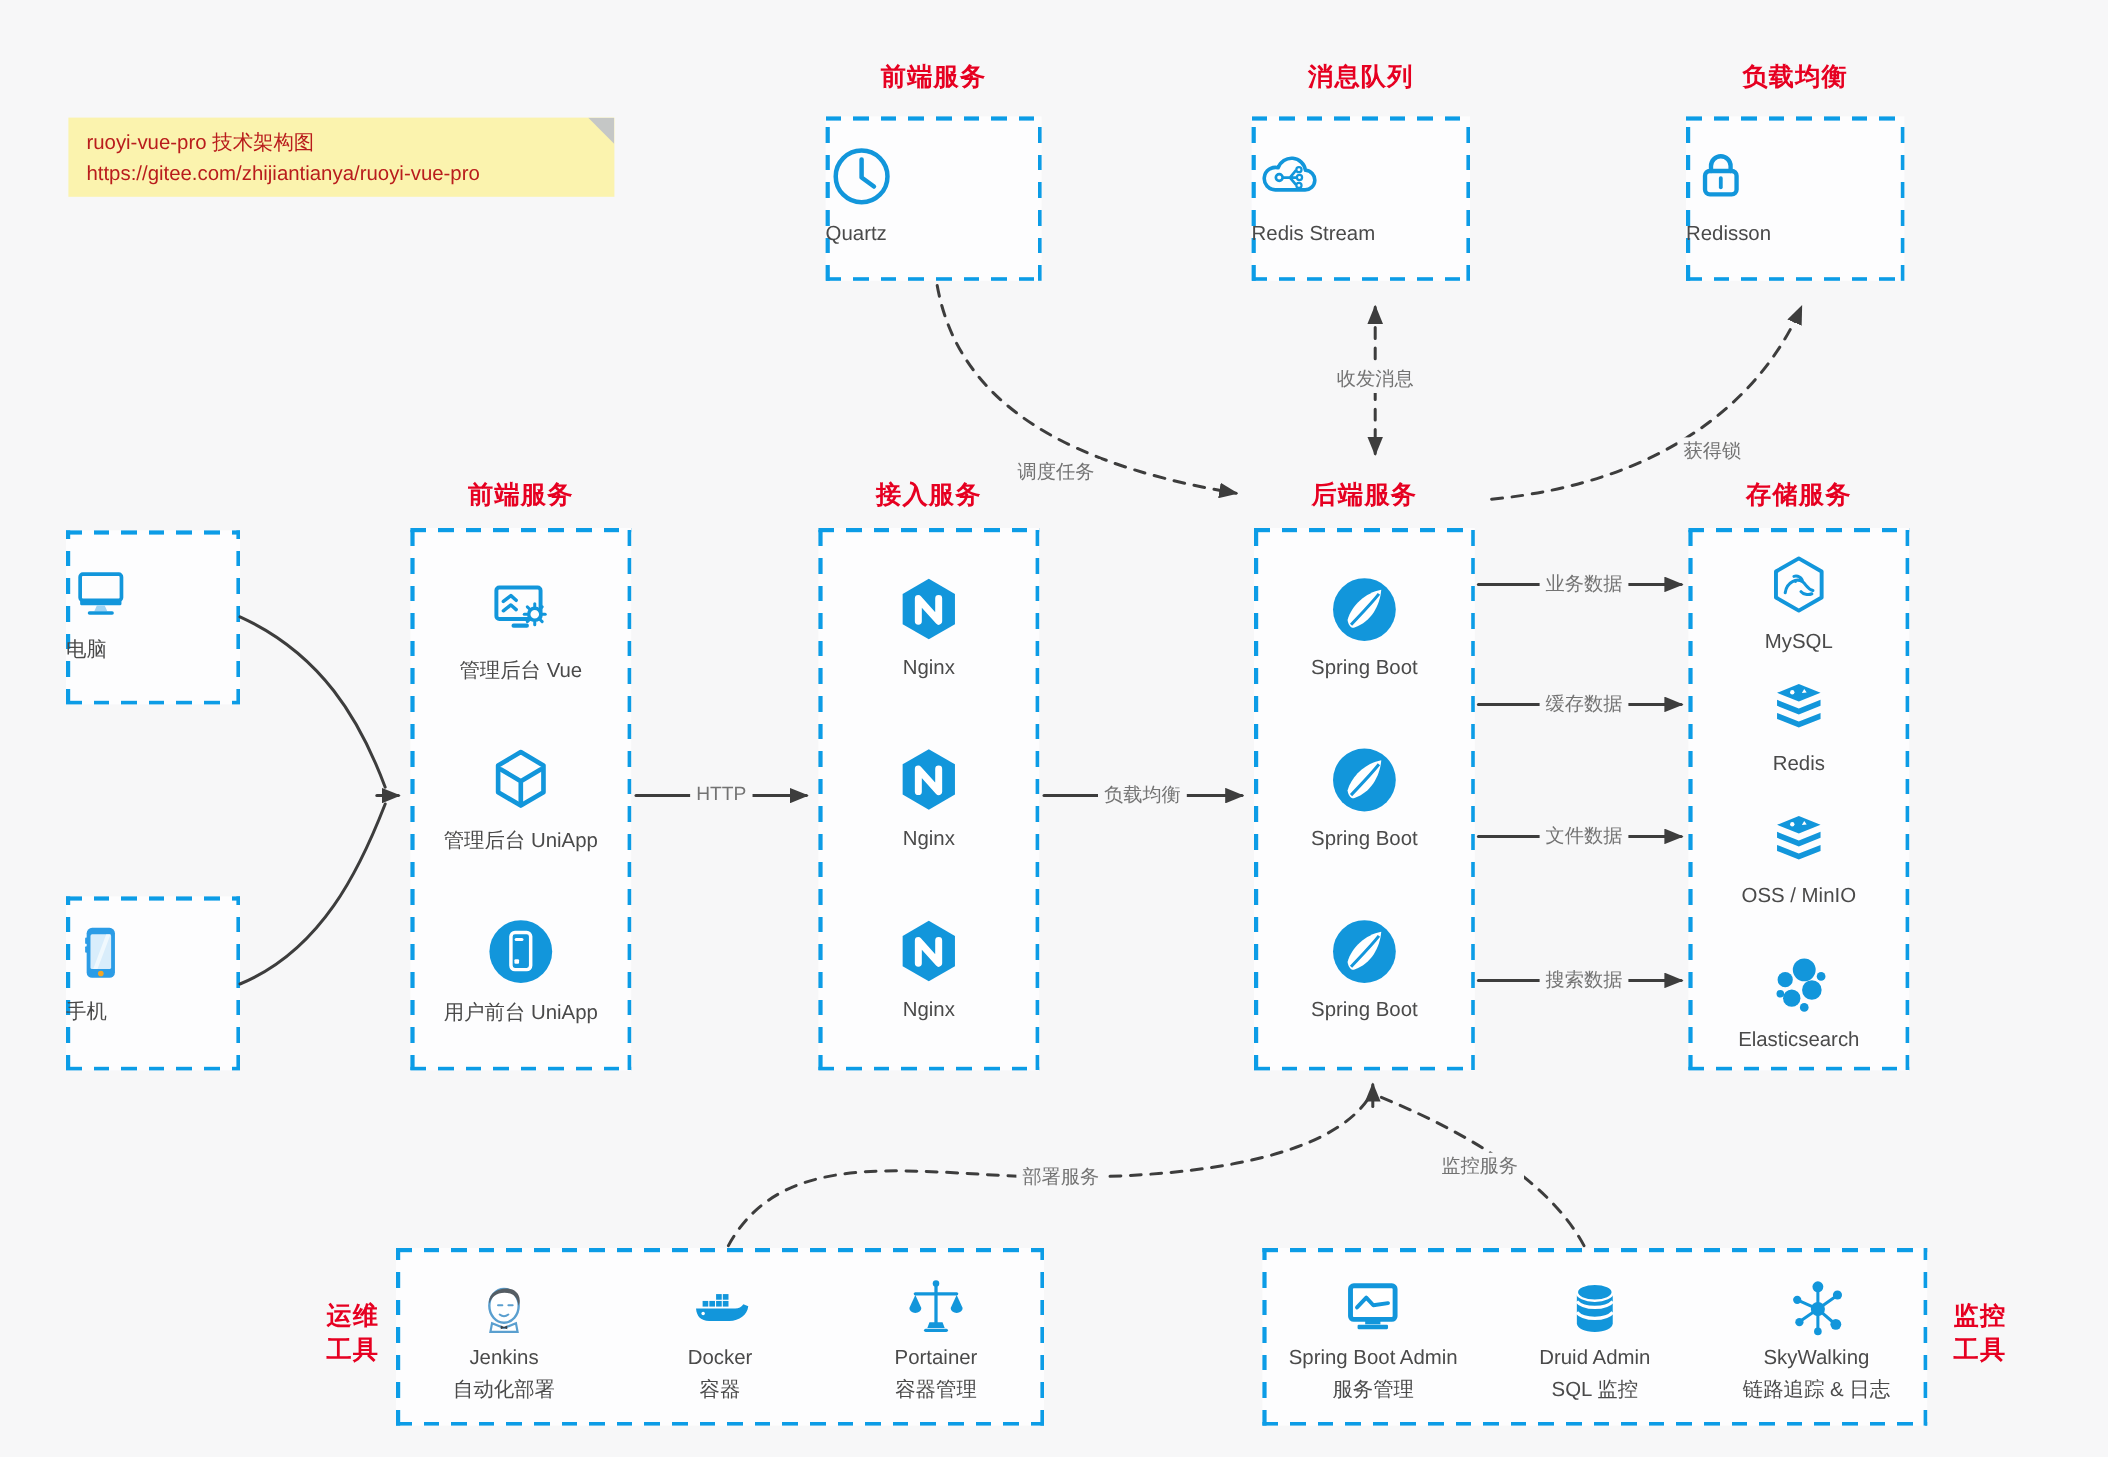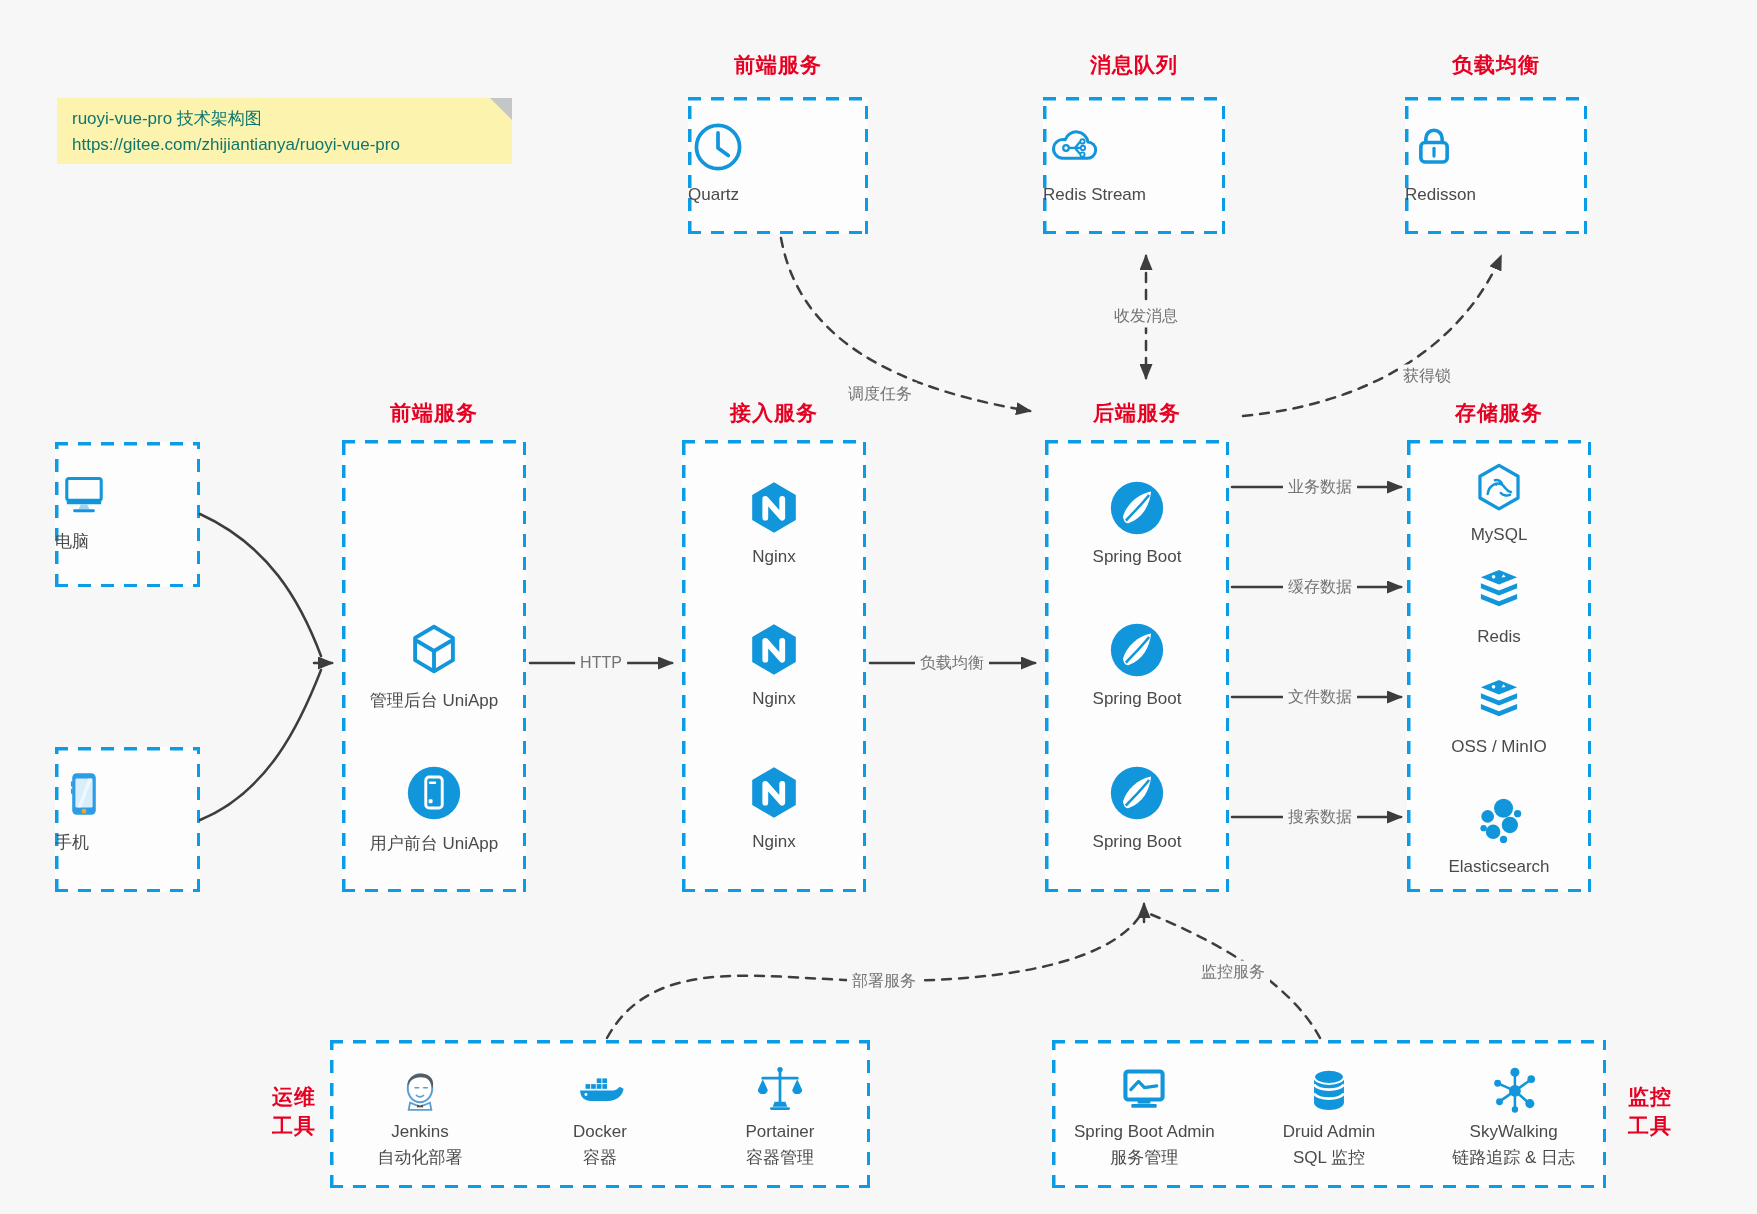--- a/index.html
+++ b/index.html
@@ -7,21 +7,21 @@
     --arrow-gray:#3d3d3d; --note-bg:#fbf3ae; --canvas-bg:#f7f7f8;
     --node-bg:#fdfdfe; --label-gray:#4a4a4a;
   }
   *{margin:0;padding:0;box-sizing:border-box;}
   html,body{background:var(--canvas-bg);}
   body{font-family:"Liberation Sans","DejaVu Sans",sans-serif;}
   #canvas{position:relative;width:1757px;height:1214px;background:var(--canvas-bg);overflow:hidden;}
 
   
   .note{position:absolute;left:57px;top:98px;width:455px;height:66px;background:var(--note-bg);
-        padding:8px 0 0 15px;font-size:17px;line-height:26px;color:#0f766e;}
+        padding:8px 0 0 15px;font-size:17px;line-height:26px;color:#b91c1c;}
   .note .fold{position:absolute;top:0;right:0;width:22px;height:22px;background:#c5c7c6;
         clip-path:polygon(0 0,100% 0,100% 100%);}
 
   
   .gtitle{position:absolute;color:var(--title-red);font-size:21px;font-weight:bold;
           text-align:center;letter-spacing:1px;line-height:29px;white-space:nowrap;}
 
   
   .dbox{position:absolute;background-color:var(--node-bg);
     background-image:
@@ -131,20 +131,40 @@
         <polygon points="25,47 37,15 41,15 29,47" fill="#ffffff" opacity="0.6"></polygon>
         <rect x="17.6" y="18" width="2" height="6" rx="1" fill="#2b9ce6"></rect>
         <rect x="17.6" y="26" width="2" height="6" rx="1" fill="#2b9ce6"></rect>
         <circle cx="32" cy="51" r="2.6" fill="#f5a623"></circle>
       </svg>
       <div class="node-label">手机</div>
     </div>
   </div>
 
   <div class="dbox" style="left:342px;top:440px;width:184px;height:452px;">
+    <div class="col-item" style="top:37px;">
+      <svg width="62" height="62" viewBox="0 0 64 64">
+        <rect x="11" y="13" width="38" height="27" rx="2.5" stroke="var(--accent-blue)" stroke-width="3.4" fill="none"></rect>
+        <path d="M17 25 l6.5 -5 l4.5 4" stroke="var(--accent-blue)" stroke-width="3" fill="none" stroke-linecap="round" stroke-linejoin="round"></path>
+        <path d="M17 33 l6.5 -5 l4.5 4" stroke="var(--accent-blue)" stroke-width="3" fill="none" stroke-linecap="round" stroke-linejoin="round"></path>
+        <circle cx="44" cy="36" r="5.2" stroke="var(--accent-blue)" stroke-width="3" fill="var(--node-bg)"></circle>
+        <g stroke="var(--accent-blue)" stroke-width="2.6" stroke-linecap="round">
+          <path d="M50.6 36 L53 36"></path>
+            <path d="M48.7 40.7 L50.4 42.4"></path>
+            <path d="M44 42.6 L44 45"></path>
+          <path d="M39.3 40.7 L37.6 42.4"></path>
+            <path d="M37.4 36 L35 36"></path>
+            <path d="M39.3 31.3 L37.6 29.6"></path>
+          <path d="M44 29.4 L44 27"></path>
+            <path d="M48.7 31.3 L50.4 29.6"></path>
+        </g>
+        <rect x="24" y="44" width="15" height="3.6" rx="1.8" fill="var(--accent-blue)"></rect>
+      </svg>
+      <div class="node-label">管理后台 Vue</div>
+    </div>
     <div class="col-item" style="top:179px;text-align:right;">
       <svg width="62" height="62" viewBox="0 0 64 64">
         <path d="M32 8 L51.5 19.5 V42.5 L32 54 L12.5 42.5 V19.5 Z" stroke="var(--accent-blue)" stroke-width="4" fill="none" stroke-linejoin="round"></path>
         <path d="M32 33 V53 M32 33 L15 23 M32 33 L49 23" stroke="var(--accent-blue)" stroke-width="4" fill="none" stroke-linecap="round"></path>
       </svg>
       <div class="node-label">管理后台 UniApp</div>
     </div>
     <div class="col-item" style="top:322px;">
       <svg width="62" height="62" viewBox="0 0 64 64">
         <circle cx="32" cy="32" r="27" fill="var(--accent-blue)"></circle>

